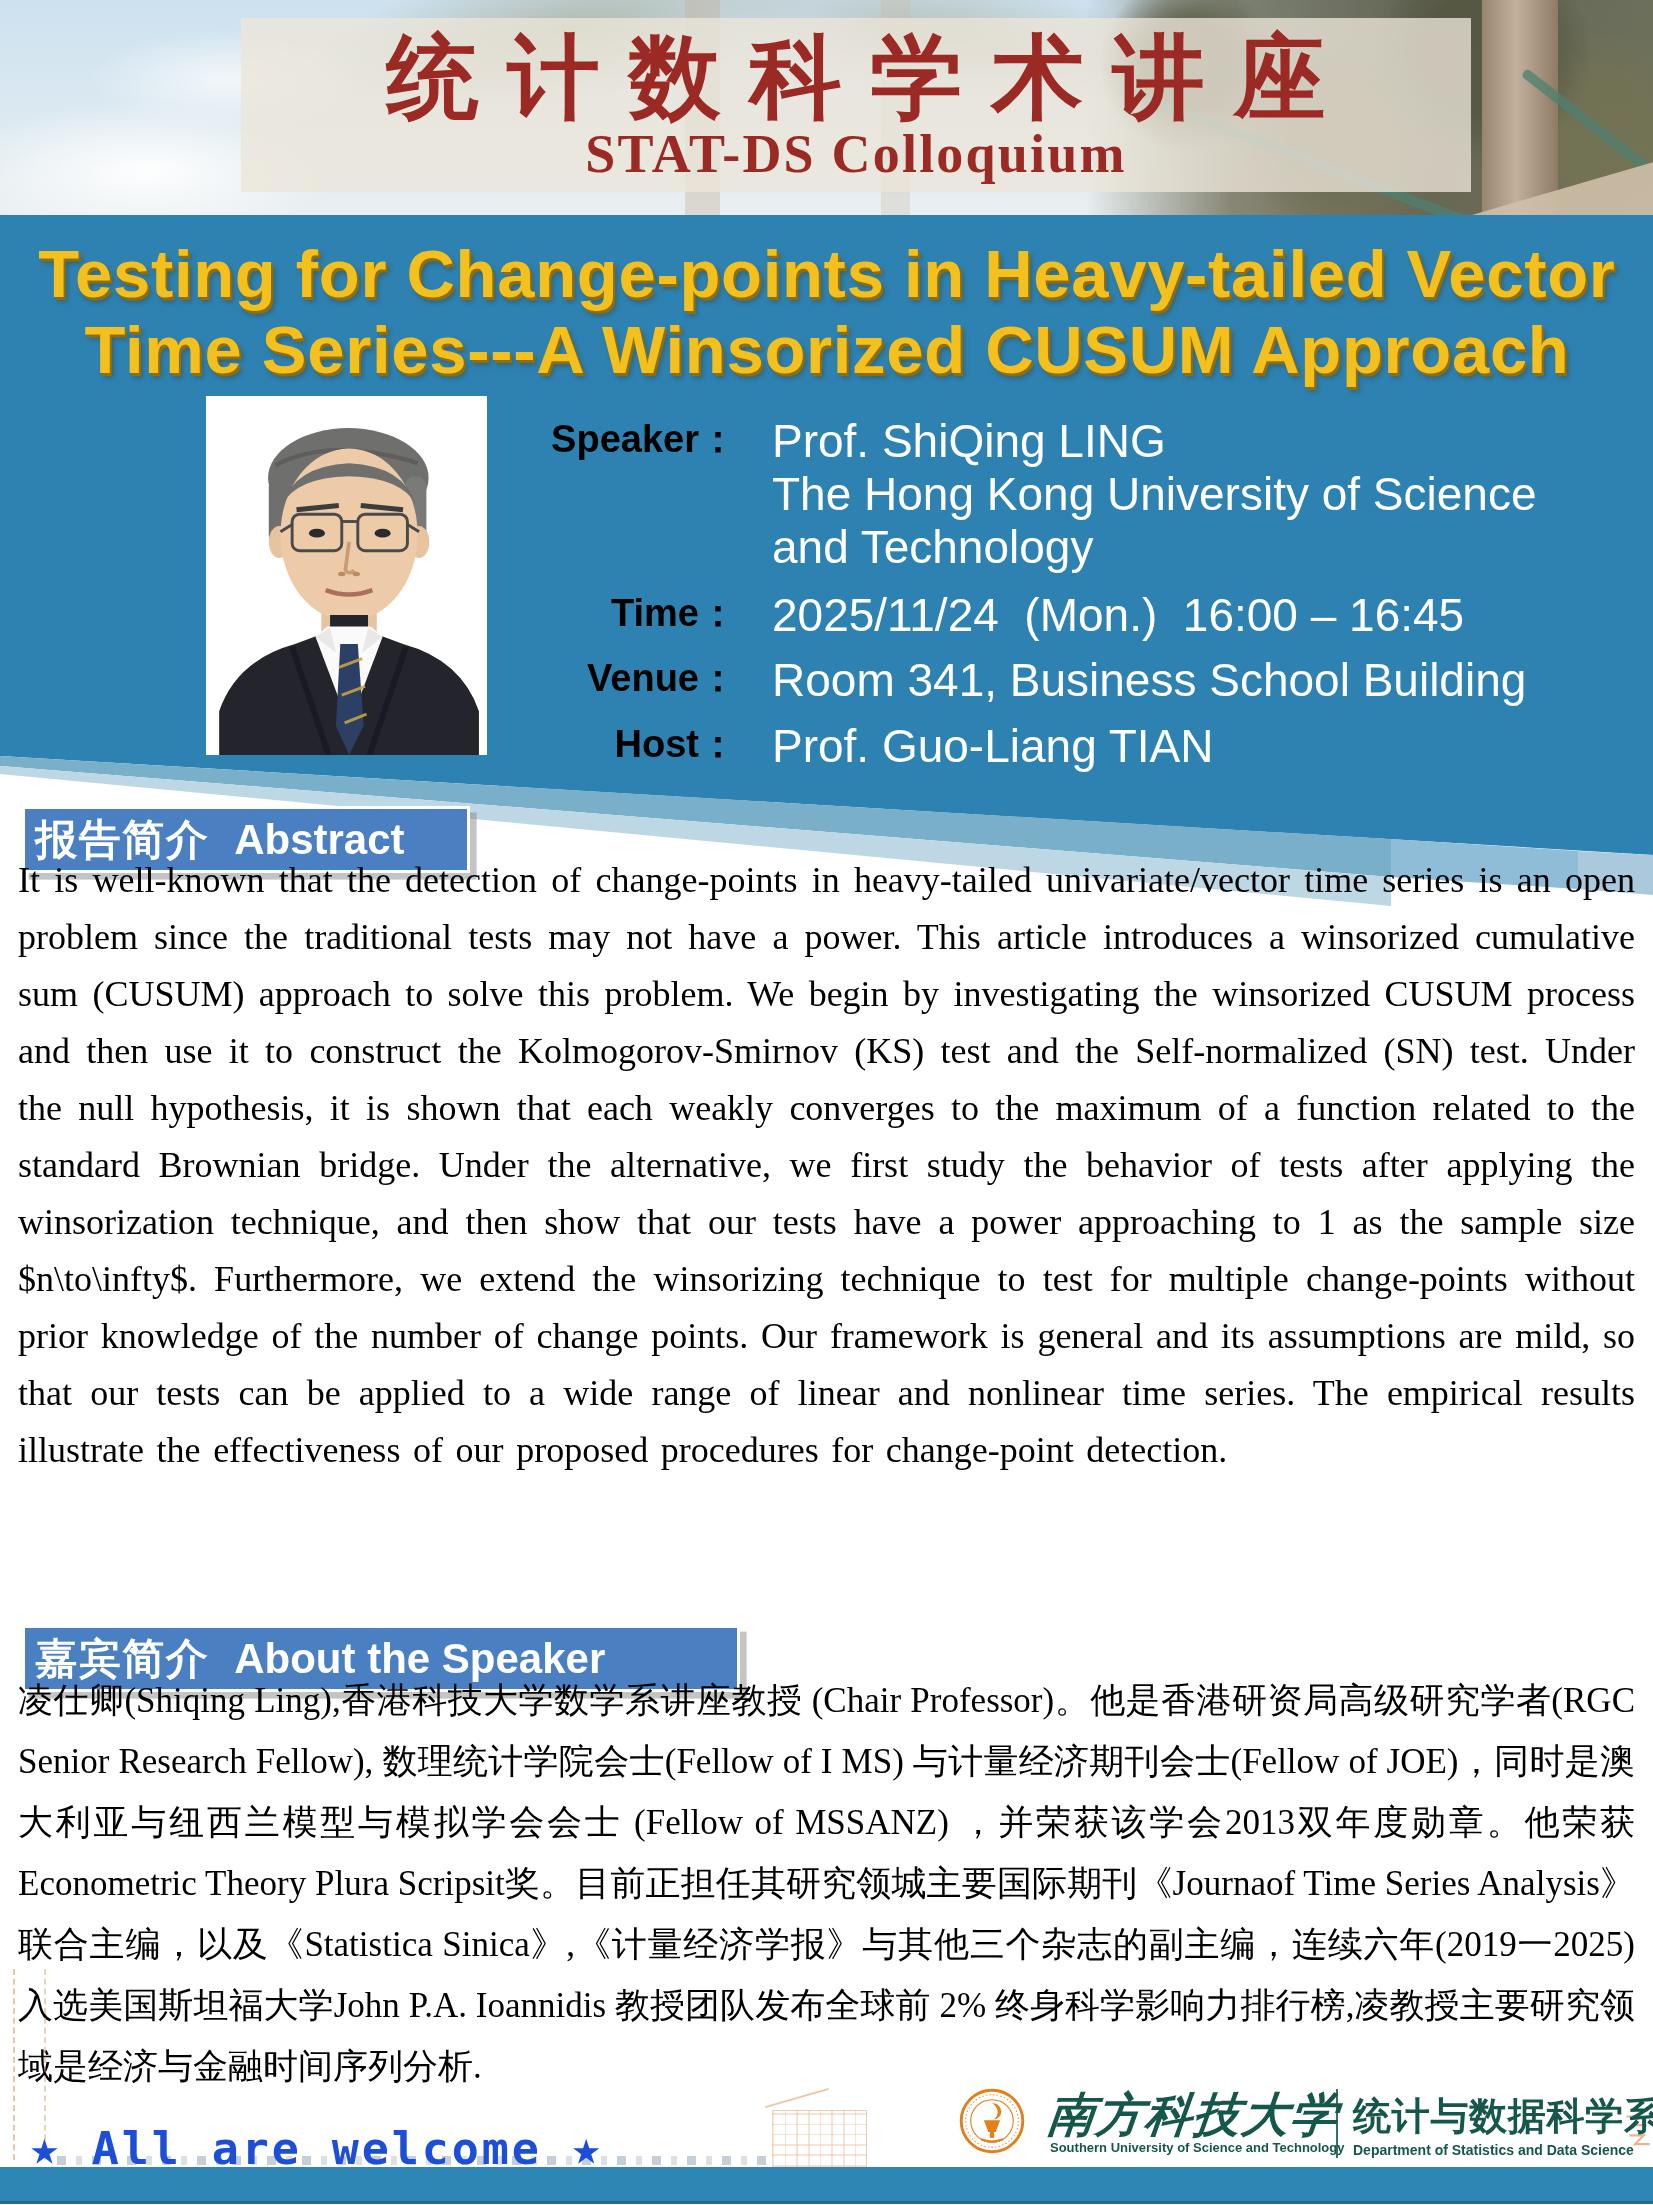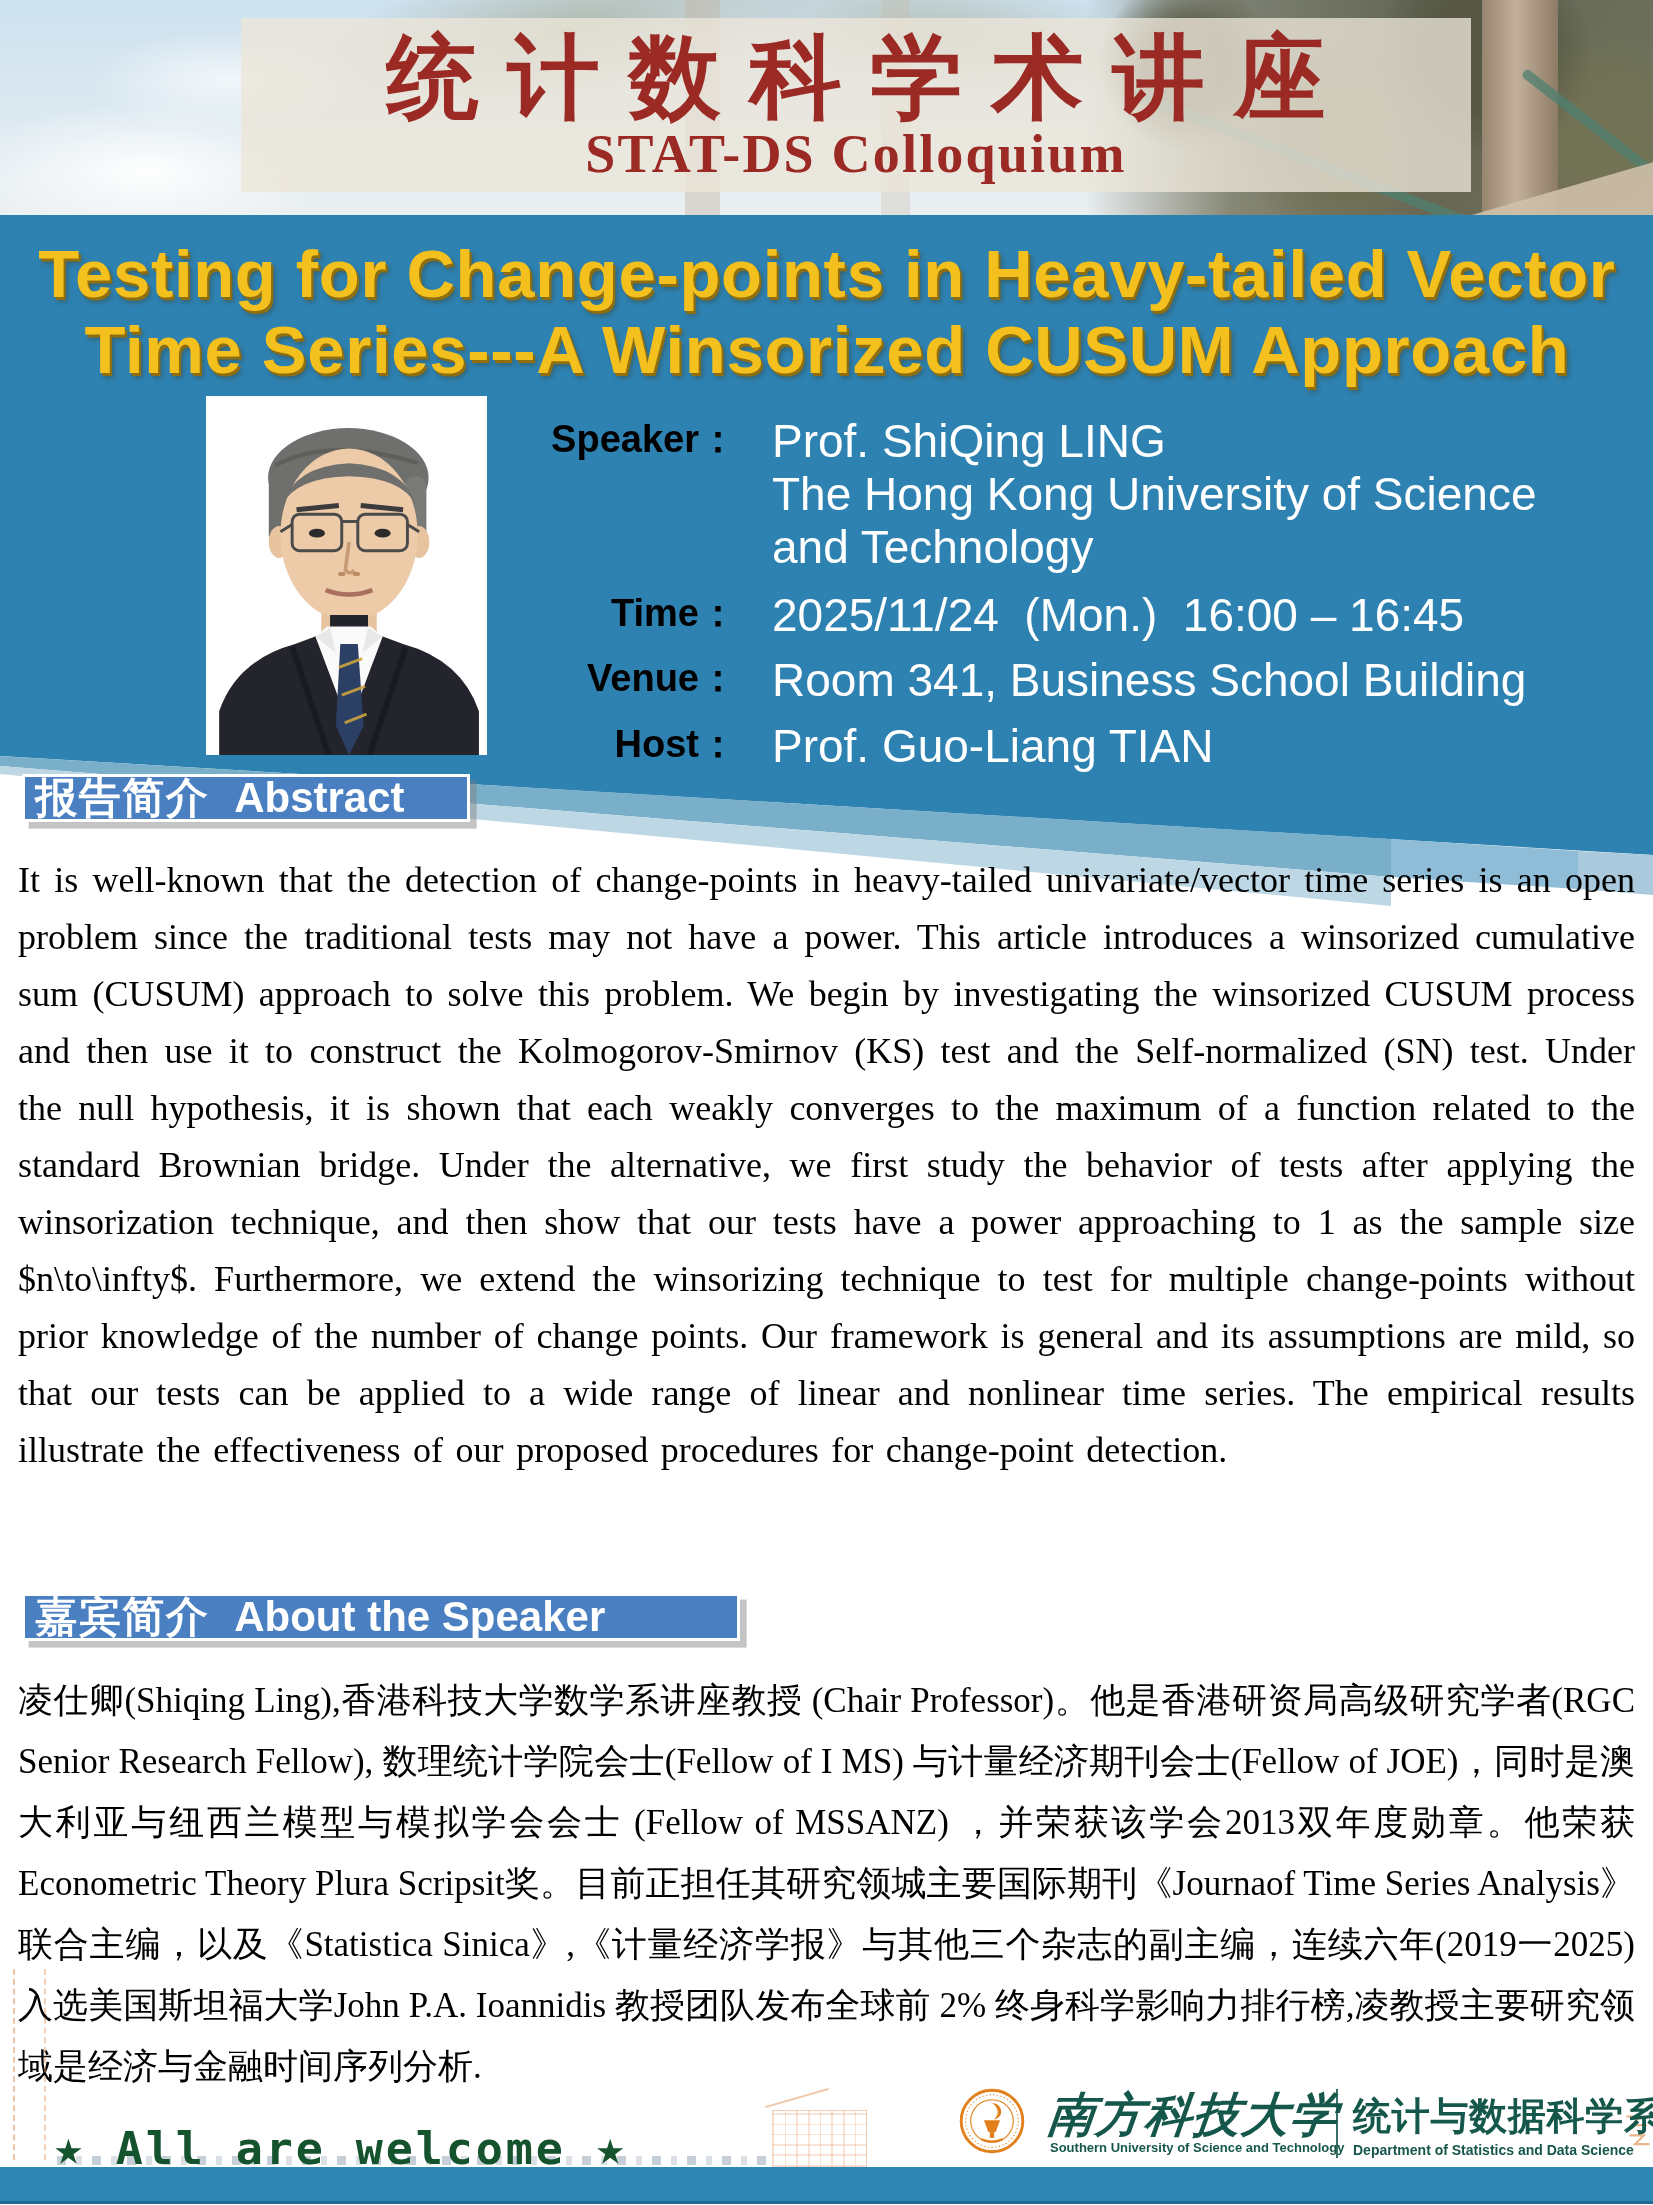--- a/index.html
+++ b/index.html
@@ -48,23 +48,23 @@
   .wedge-d{background:#abc9dc;clip-path:polygon(1578px 636px,1654px 640px,1654px 680px,1578px 674px);}
   .talk-title{position:absolute;left:0;width:1654px;text-align:center;color:#f3c01e;
     font-weight:bold;font-size:67px;line-height:73px;letter-spacing:0.7px;white-space:nowrap;
     text-shadow:2.2px 2.9px 0 #8f6e10,3.6px 5.1px 5.8px rgba(60,40,0,.35);}
   .tt1{top:22px;} .tt2{top:98px;}
   .portrait{position:absolute;left:206px;top:181px;width:281px;height:359px;background:#ffffff;}
   .info-row{position:absolute;left:0;width:1654px;height:58px;}
   .lbl{position:absolute;right:917px;color:#000000;font-weight:bold;font-size:38px;white-space:pre;}
   .val{position:absolute;left:772px;color:#ffffff;font-weight:normal;font-size:46px;white-space:pre;}
   
-  .sec-box{position:absolute;height:48px;background:#4a80c2;border:3.6px solid #ffffff;
+  .sec-box{position:absolute;height:67px;background:#4a80c2;border:3.6px solid #ffffff;
     box-shadow:6.6px 6.6px 0 rgba(125,125,125,.45);display:flex;align-items:center;box-sizing:border-box;
-    padding-left:10.2px;color:#ffffff;font-weight:bold;font-size:42px;white-space:nowrap;}
+    padding-left:10.2px;color:#ffffff;font-weight:bold;font-size:42px;white-space:nowrap;margin-top:32px;}
   .sec-box .cn{letter-spacing:1.5px;}
   .sec-box .en{margin-left:25px;}
   .abs-box{left:22px;top:774px;width:448px;}
   .bio-box{left:22px;top:1593px;width:718px;}
   
   .abs-body{position:absolute;left:18px;top:852px;width:1617px;color:#000;
     font-family:"Liberation Serif",serif;font-size:36px;line-height:57px;
     text-align:justify;text-align-last:left;word-spacing:3.6px;}
   .bio-body{position:absolute;left:18px;top:1670px;width:1617px;color:#000;
     font-family:"Liberation Serif","DejaVu Serif",serif;font-size:35px;line-height:61px;
@@ -73,21 +73,21 @@
   .sketch-left{position:absolute;left:13px;top:1969px;width:29px;height:191px;
     border-left:2.2px dashed rgba(224,150,95,.55);border-right:2.2px dashed rgba(224,150,95,.45);}
   .sketch-building{position:absolute;left:772px;top:2110px;width:93px;height:55px;opacity:.65;
     border:1.5px solid rgba(224,150,95,.55);
     background:repeating-linear-gradient(90deg,rgba(224,150,95,.4) 0 1.5px,transparent 1.5px 11.7px),
                repeating-linear-gradient(0deg,rgba(224,150,95,.4) 0 1.5px,transparent 1.5px 10.2px);}
   .sketch-roof{position:absolute;left:764px;top:2097px;width:66px;height:2.2px;background:rgba(224,150,95,.55);transform:rotate(-16deg);}
   .skyline-strip{position:absolute;left:57px;top:2156px;width:715px;height:8.8px;opacity:.8;
     background:repeating-linear-gradient(90deg,rgba(125,145,165,.55) 0 8.8px,transparent 8.8px 19px,rgba(125,145,165,.35) 19px 25px,transparent 25px 35px);}
   .squiggle-right{position:absolute;left:1625px;top:2109px;opacity:.7;}
-  .welcome-line{position:absolute;left:54px;top:2119px;color:#14532d;
+  .welcome-line{position:absolute;left:30px;top:2119px;color:#1d4ed8;
     font-family:"DejaVu Sans Mono","Liberation Mono",monospace;font-weight:bold;
     font-size:45px;letter-spacing:2.9px;white-space:pre;}
   .welcome-line .star{font-size:48px;}
   .logo-group{position:absolute;left:955px;top:2082px;width:685px;height:80px;color:#16574b;}
   .seal{position:absolute;left:3.6px;top:5.8px;width:66px;height:66px;}
   .univ-cn{position:absolute;left:93px;top:1.5px;font-size:47px;font-weight:bold;font-style:italic;
     letter-spacing:1.5px;white-space:nowrap;transform:skewX(-6deg);}
   .univ-en{position:absolute;left:95px;top:58px;font-size:13px;font-weight:bold;white-space:nowrap;}
   .logo-divider{position:absolute;left:381px;top:7.3px;width:2.2px;height:69px;background:#16574b;opacity:.85;}
   .dept-cn{position:absolute;left:398px;top:8.8px;font-size:38px;font-weight:bold;letter-spacing:0.7px;white-space:nowrap;}

